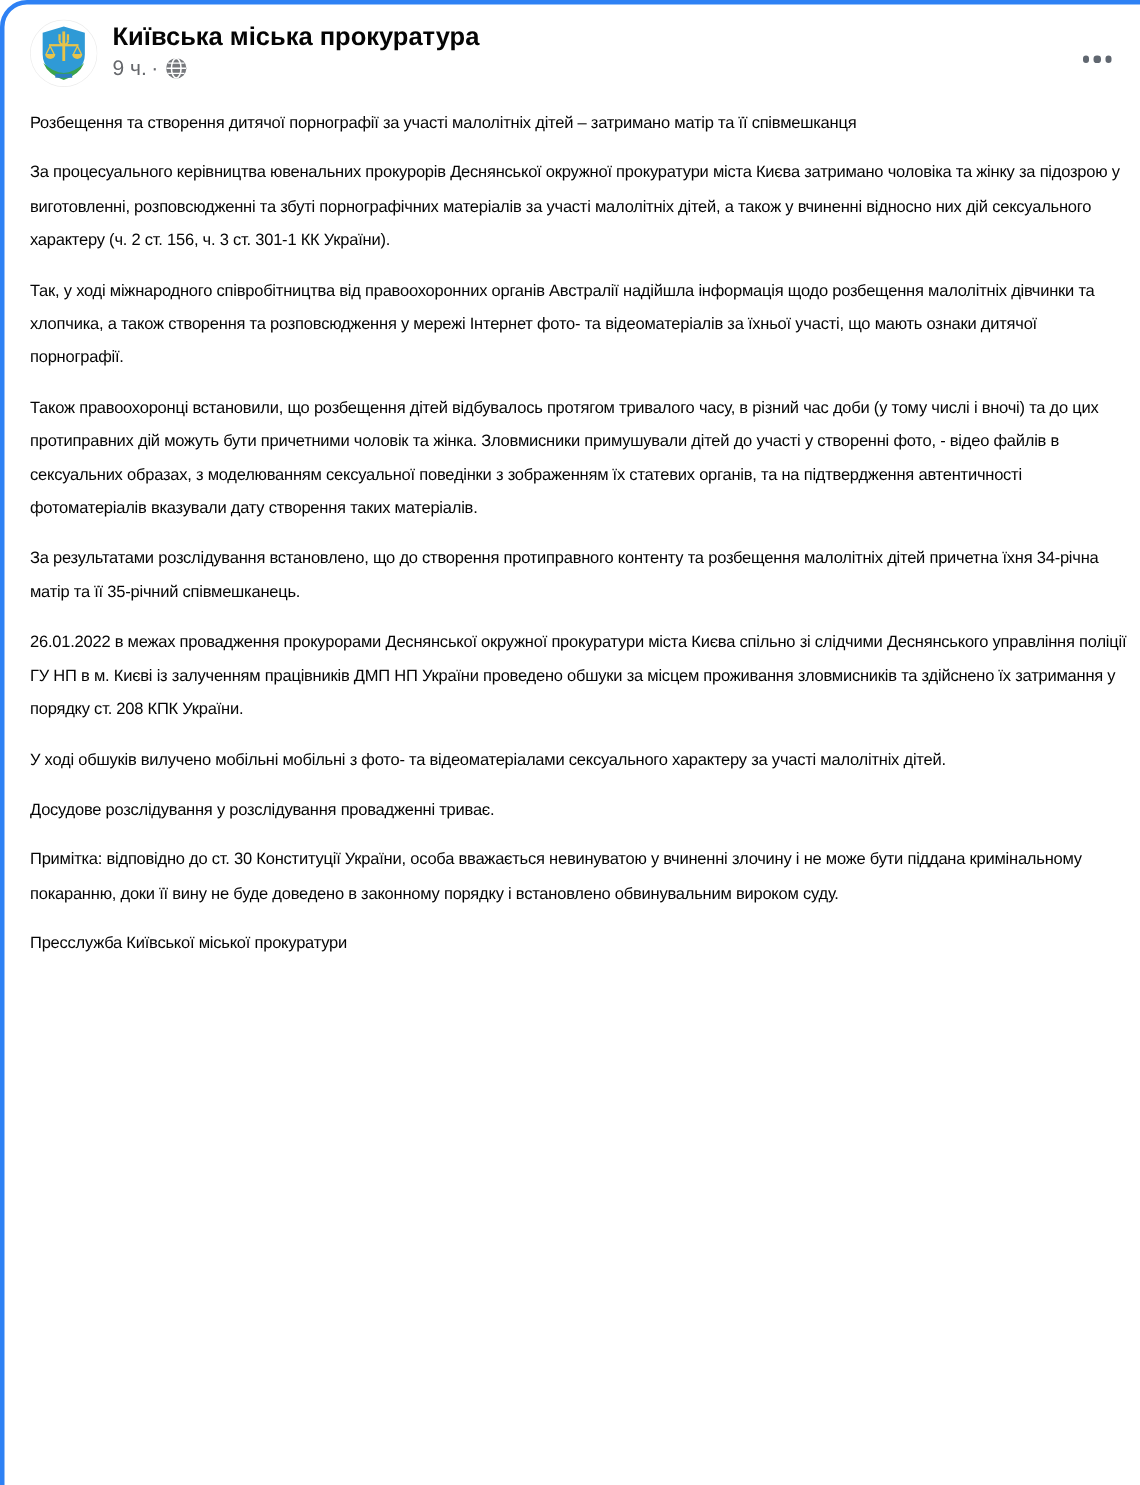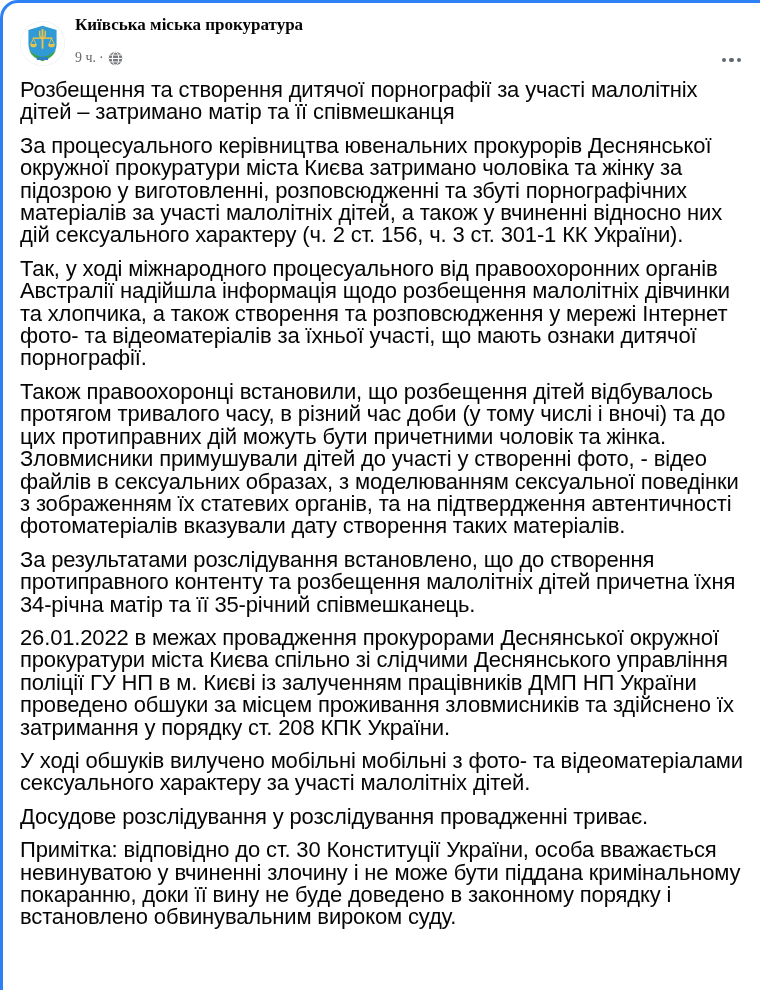--- a/index.html
+++ b/index.html
@@ -23,22 +23,21 @@
     border: 3px solid #2e81f4;
     border-radius: 18px;
   }
   .inner {
     padding: 10px 0 0 17px;
     width: 731px;
   }
   
   .header {
     display: flex;
-    align-items: flex-end;
-    font-family: Liberation Serif, serif;
+    align-items: flex-start;
   }
   .avatar {
     width: 45px;
     height: 45px;
     border-radius: 50%;
     overflow: hidden;
     flex: 0 0 45px;
     box-shadow: inset 0 0 0 1px rgba(0,0,0,0.08);
     cursor: pointer;
     background: #fff;
@@ -51,21 +50,21 @@
   .page-name {
     font-size: 17px;
     font-weight: 700;
     color: #050505;
     line-height: 22px;
     cursor: pointer;
   }
   .sub {
     display: flex;
     align-items: center;
-    margin-top: 14px;
+    margin-top: 1px;
     color: #65676b;
     font-size: 14px;
     line-height: 16px;
   }
   .sub .sep {
     margin: 0 4px 0 3px;
   }
   .globe-wrap { display: inline-flex; }
   .more {
     margin-left: auto;
@@ -84,21 +83,21 @@
     height: 4.5px;
     border-radius: 50%;
     background: #606770;
   }
   
   .post-body {
     margin-top: 13px;
   }
   .para {
     margin: 0 0 11px 0;
-    font-size: 22px;
+    font-size: 11px;
     line-height: 22.4px;
     letter-spacing: -0.15px;
     color: #050505;
     white-space: pre-wrap;
   }
 </style>
 </head>
 <body>
 
 <div class="card">
@@ -139,23 +138,24 @@
       <button class="more" aria-label="Options">
         <span class="dot"></span>
         <span class="dot"></span>
         <span class="dot"></span>
       </button>
     </div>
 
     <div class="post-body">
         <p class="para">Розбещення та створення дитячої порнографії за участі малолітніх дітей – затримано матір та її співмешканця</p>
         <p class="para">За процесуального керівництва ювенальних прокурорів Деснянської окружної прокуратури міста Києва затримано чоловіка та жінку за підозрою у виготовленні, розповсюдженні та збуті порнографічних матеріалів за участі малолітніх дітей, а також у вчиненні відносно них дій сексуального характеру (ч. 2 ст. 156, ч. 3 ст. 301-1 КК України).</p>
-        <p class="para">Так, у ході міжнародного процесуального від правоохоронних органів Австралії надійшла інформація щодо розбещення малолітніх дівчинки та хлопчика, а також створення та розповсюдження у мережі Інтернет фото- та відеоматеріалів за їхньої участі, що мають ознаки дитячої порнографії.</p>
+        <p class="para">Так, у ході міжнародного співробітництва від правоохоронних органів Австралії надійшла інформація щодо розбещення малолітніх дівчинки та хлопчика, а також створення та розповсюдження у мережі Інтернет фото- та відеоматеріалів за їхньої участі, що мають ознаки дитячої порнографії.</p>
         <p class="para">Також правоохоронці встановили, що розбещення дітей відбувалось протягом тривалого часу, в різний час доби (у тому числі і вночі) та до цих протиправних дій можуть бути причетними чоловік та жінка. Зловмисники примушували дітей до участі у створенні фото, - відео файлів в сексуальних образах, з моделюванням сексуальної поведінки з зображенням їх статевих органів, та на підтвердження автентичності фотоматеріалів вказували дату створення таких матеріалів.</p>
         <p class="para">За результатами розслідування встановлено, що до створення протиправного контенту та розбещення малолітніх дітей причетна їхня 34-річна матір та її 35-річний співмешканець.</p>
         <p class="para">26.01.2022 в межах провадження прокурорами Деснянської окружної прокуратури міста Києва спільно зі слідчими Деснянського управління поліції ГУ НП в м. Києві із залученням працівників ДМП НП України проведено обшуки за місцем проживання зловмисників та здійснено їх затримання у порядку ст. 208 КПК України.</p>
         <p class="para">У ході обшуків вилучено мобільні мобільні з фото- та відеоматеріалами сексуального характеру за участі малолітніх дітей.</p>
         <p class="para">Досудове розслідування у розслідування провадженні триває.</p>
         <p class="para">Примітка: відповідно до ст. 30 Конституції України, особа вважається невинуватою у вчиненні злочину і не може бути піддана кримінальному покаранню, доки її вину не буде доведено в законному порядку і встановлено обвинувальним вироком суду.</p>
+        <p class="para">Пресслужба Київської міської прокуратури</p>
       </div>
 
   </div>
 </div>
 
 </body></html>

